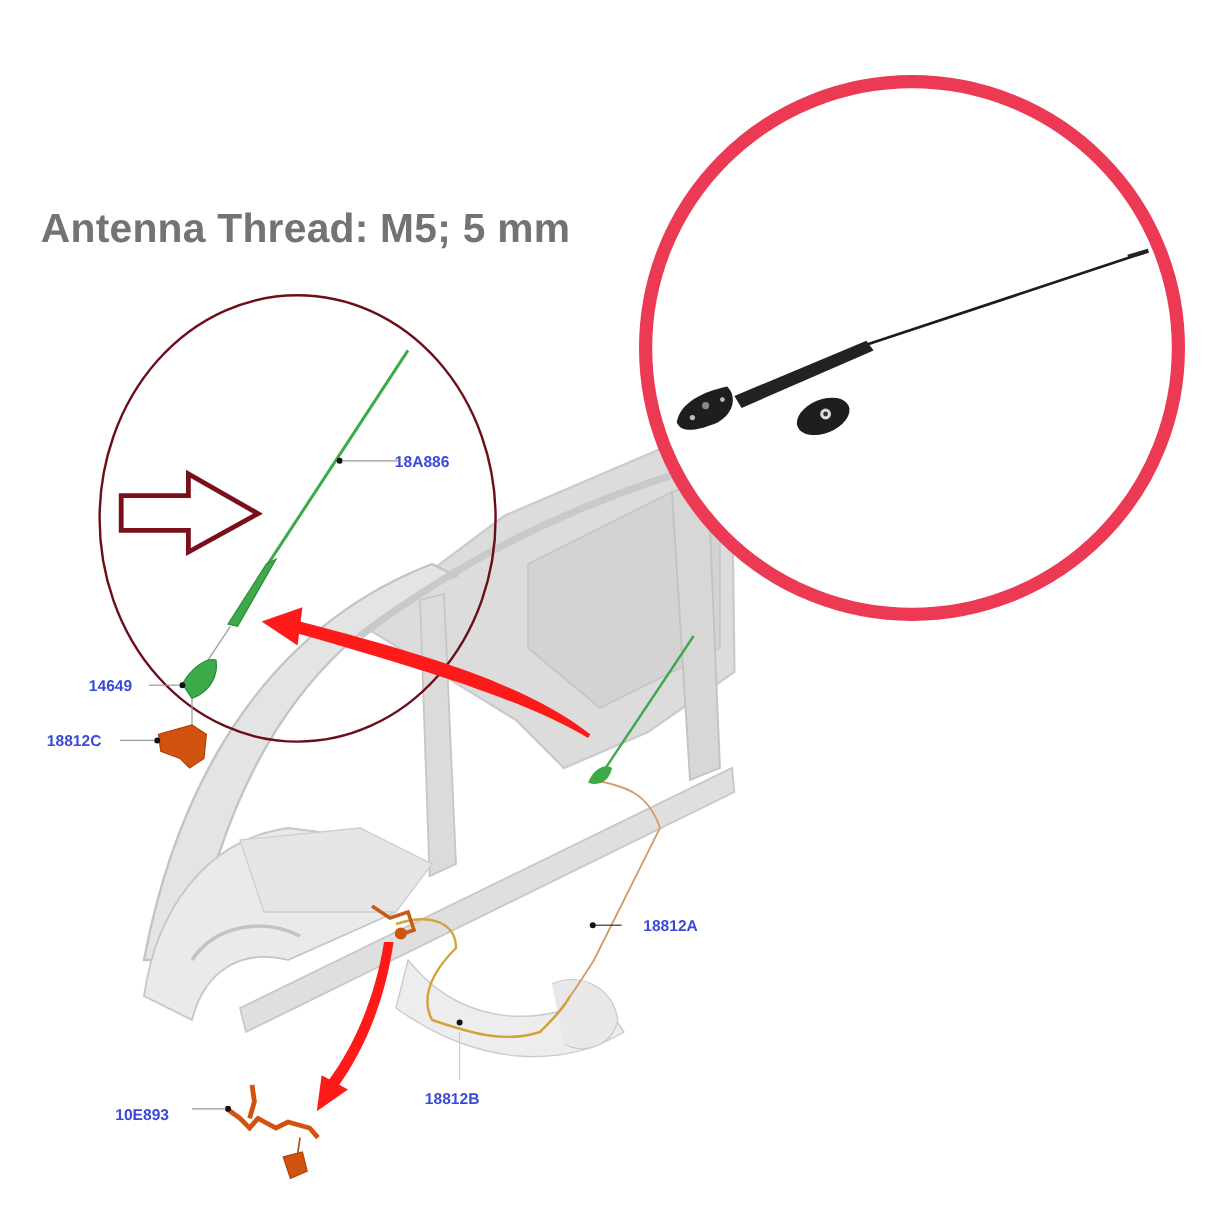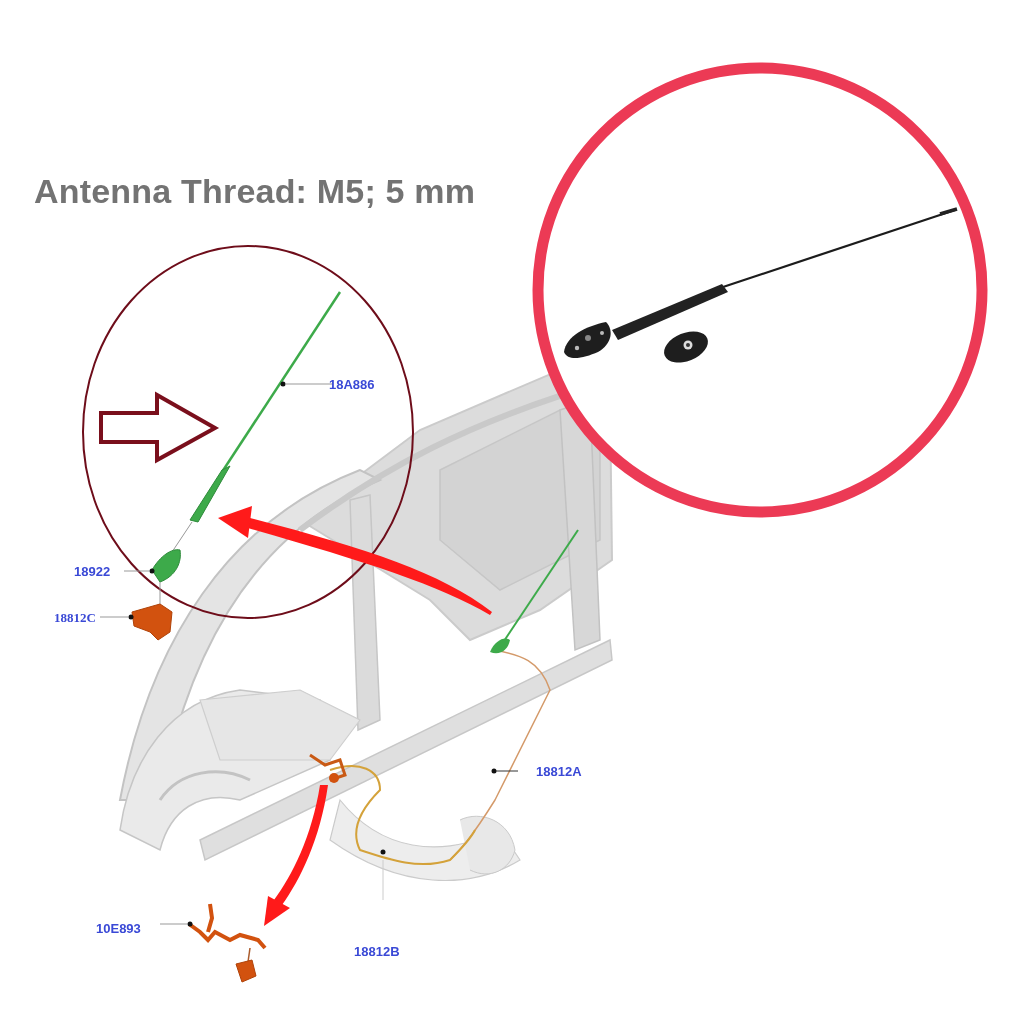--- a/index.html
+++ b/index.html
@@ -122,19 +122,19 @@
         <ellipse cx="686" cy="347" rx="23" ry="14" transform="rotate(-22 686 347)" fill="#1e1e1e"></ellipse>
         <circle cx="688" cy="345" r="4.5" fill="#ddd"></circle>
         <circle cx="688" cy="345" r="2" fill="#333"></circle>
       </g>
     </g>
   </svg>
 
   <div class="title">Antenna Thread: M5; 5 mm</div>
 
   <div class="part-label" style="left:329px; top:377px;">18A886</div>
-  <div class="part-label" style="left:74px; top:564px;">18922</div>
-  <div class="part-label" style="left:54px; top:610px;font-family:Liberation Serif, serif;">18812C</div>
+  <div class="part-label" style="left:74px; top:564px;">14649</div>
+  <div class="part-label" style="left:39px; top:610px;">18812C</div>
   <div class="part-label" style="left:536px; top:764px;">18812A</div>
-  <div class="part-label" style="left:354px; top:944px;">18812B</div>
+  <div class="part-label" style="left:354px; top:908px;">18812B</div>
   <div class="part-label" style="left:96px; top:921px;">10E893</div>
 
 </div>
 
 </body></html>

